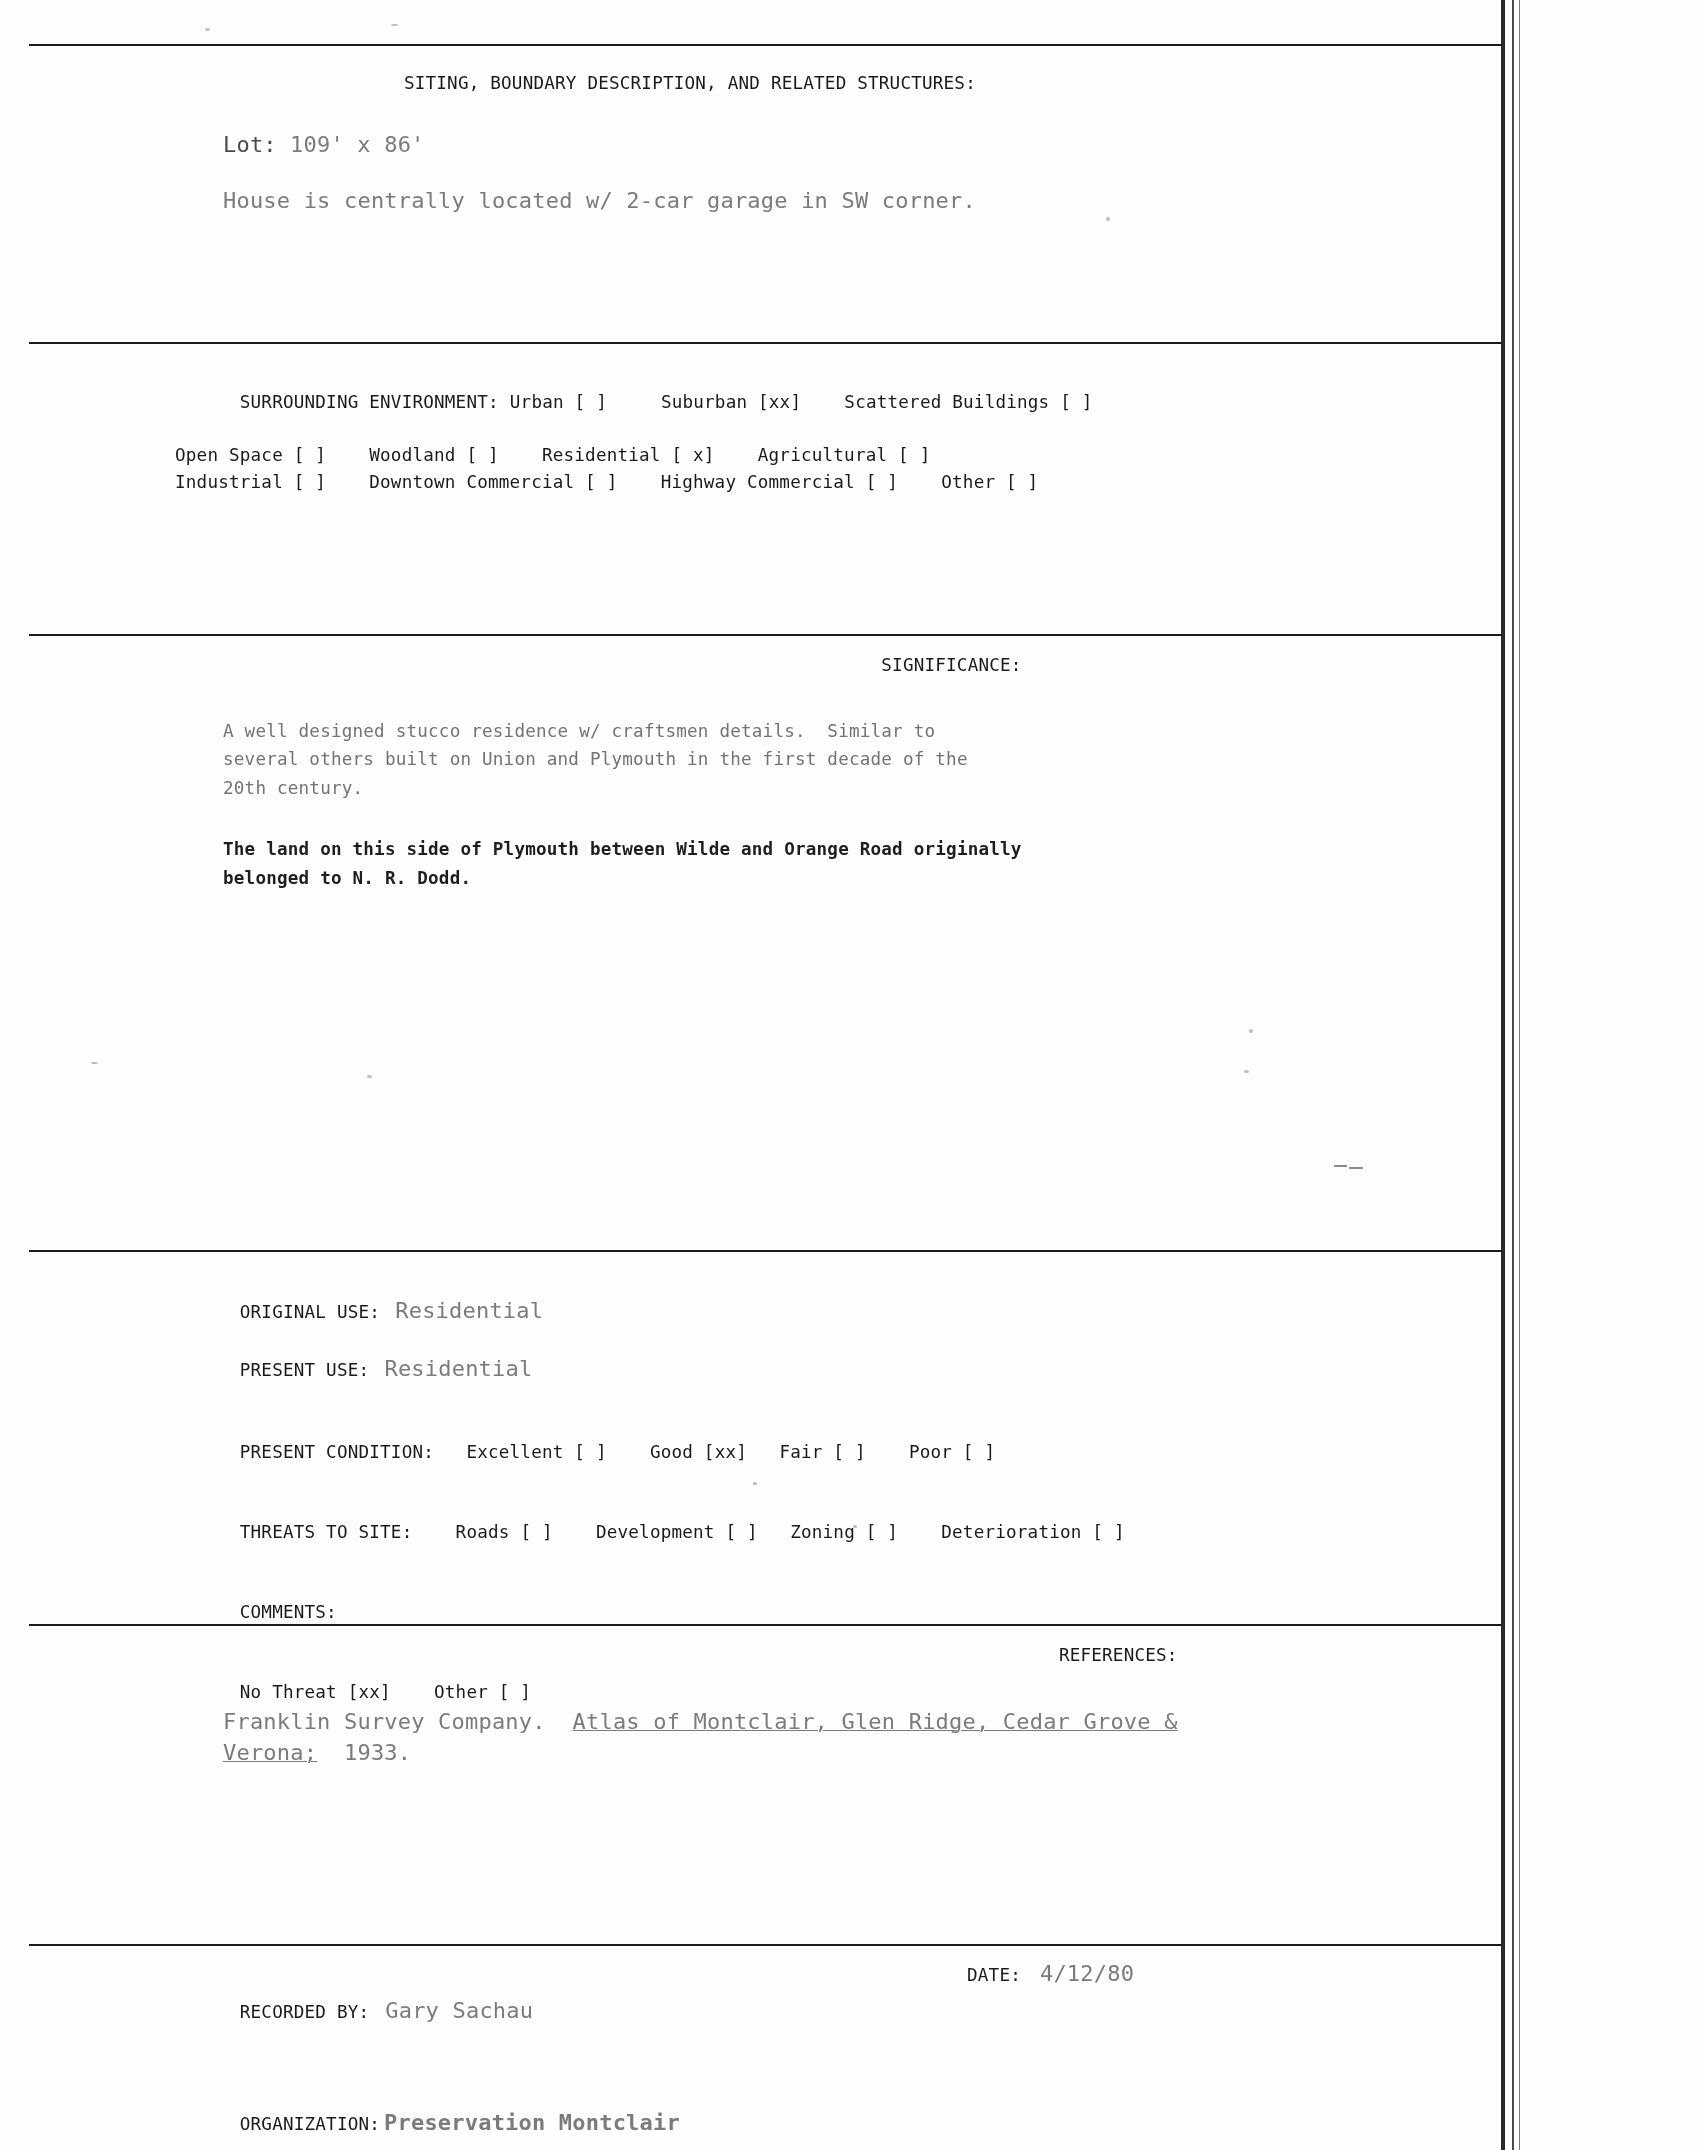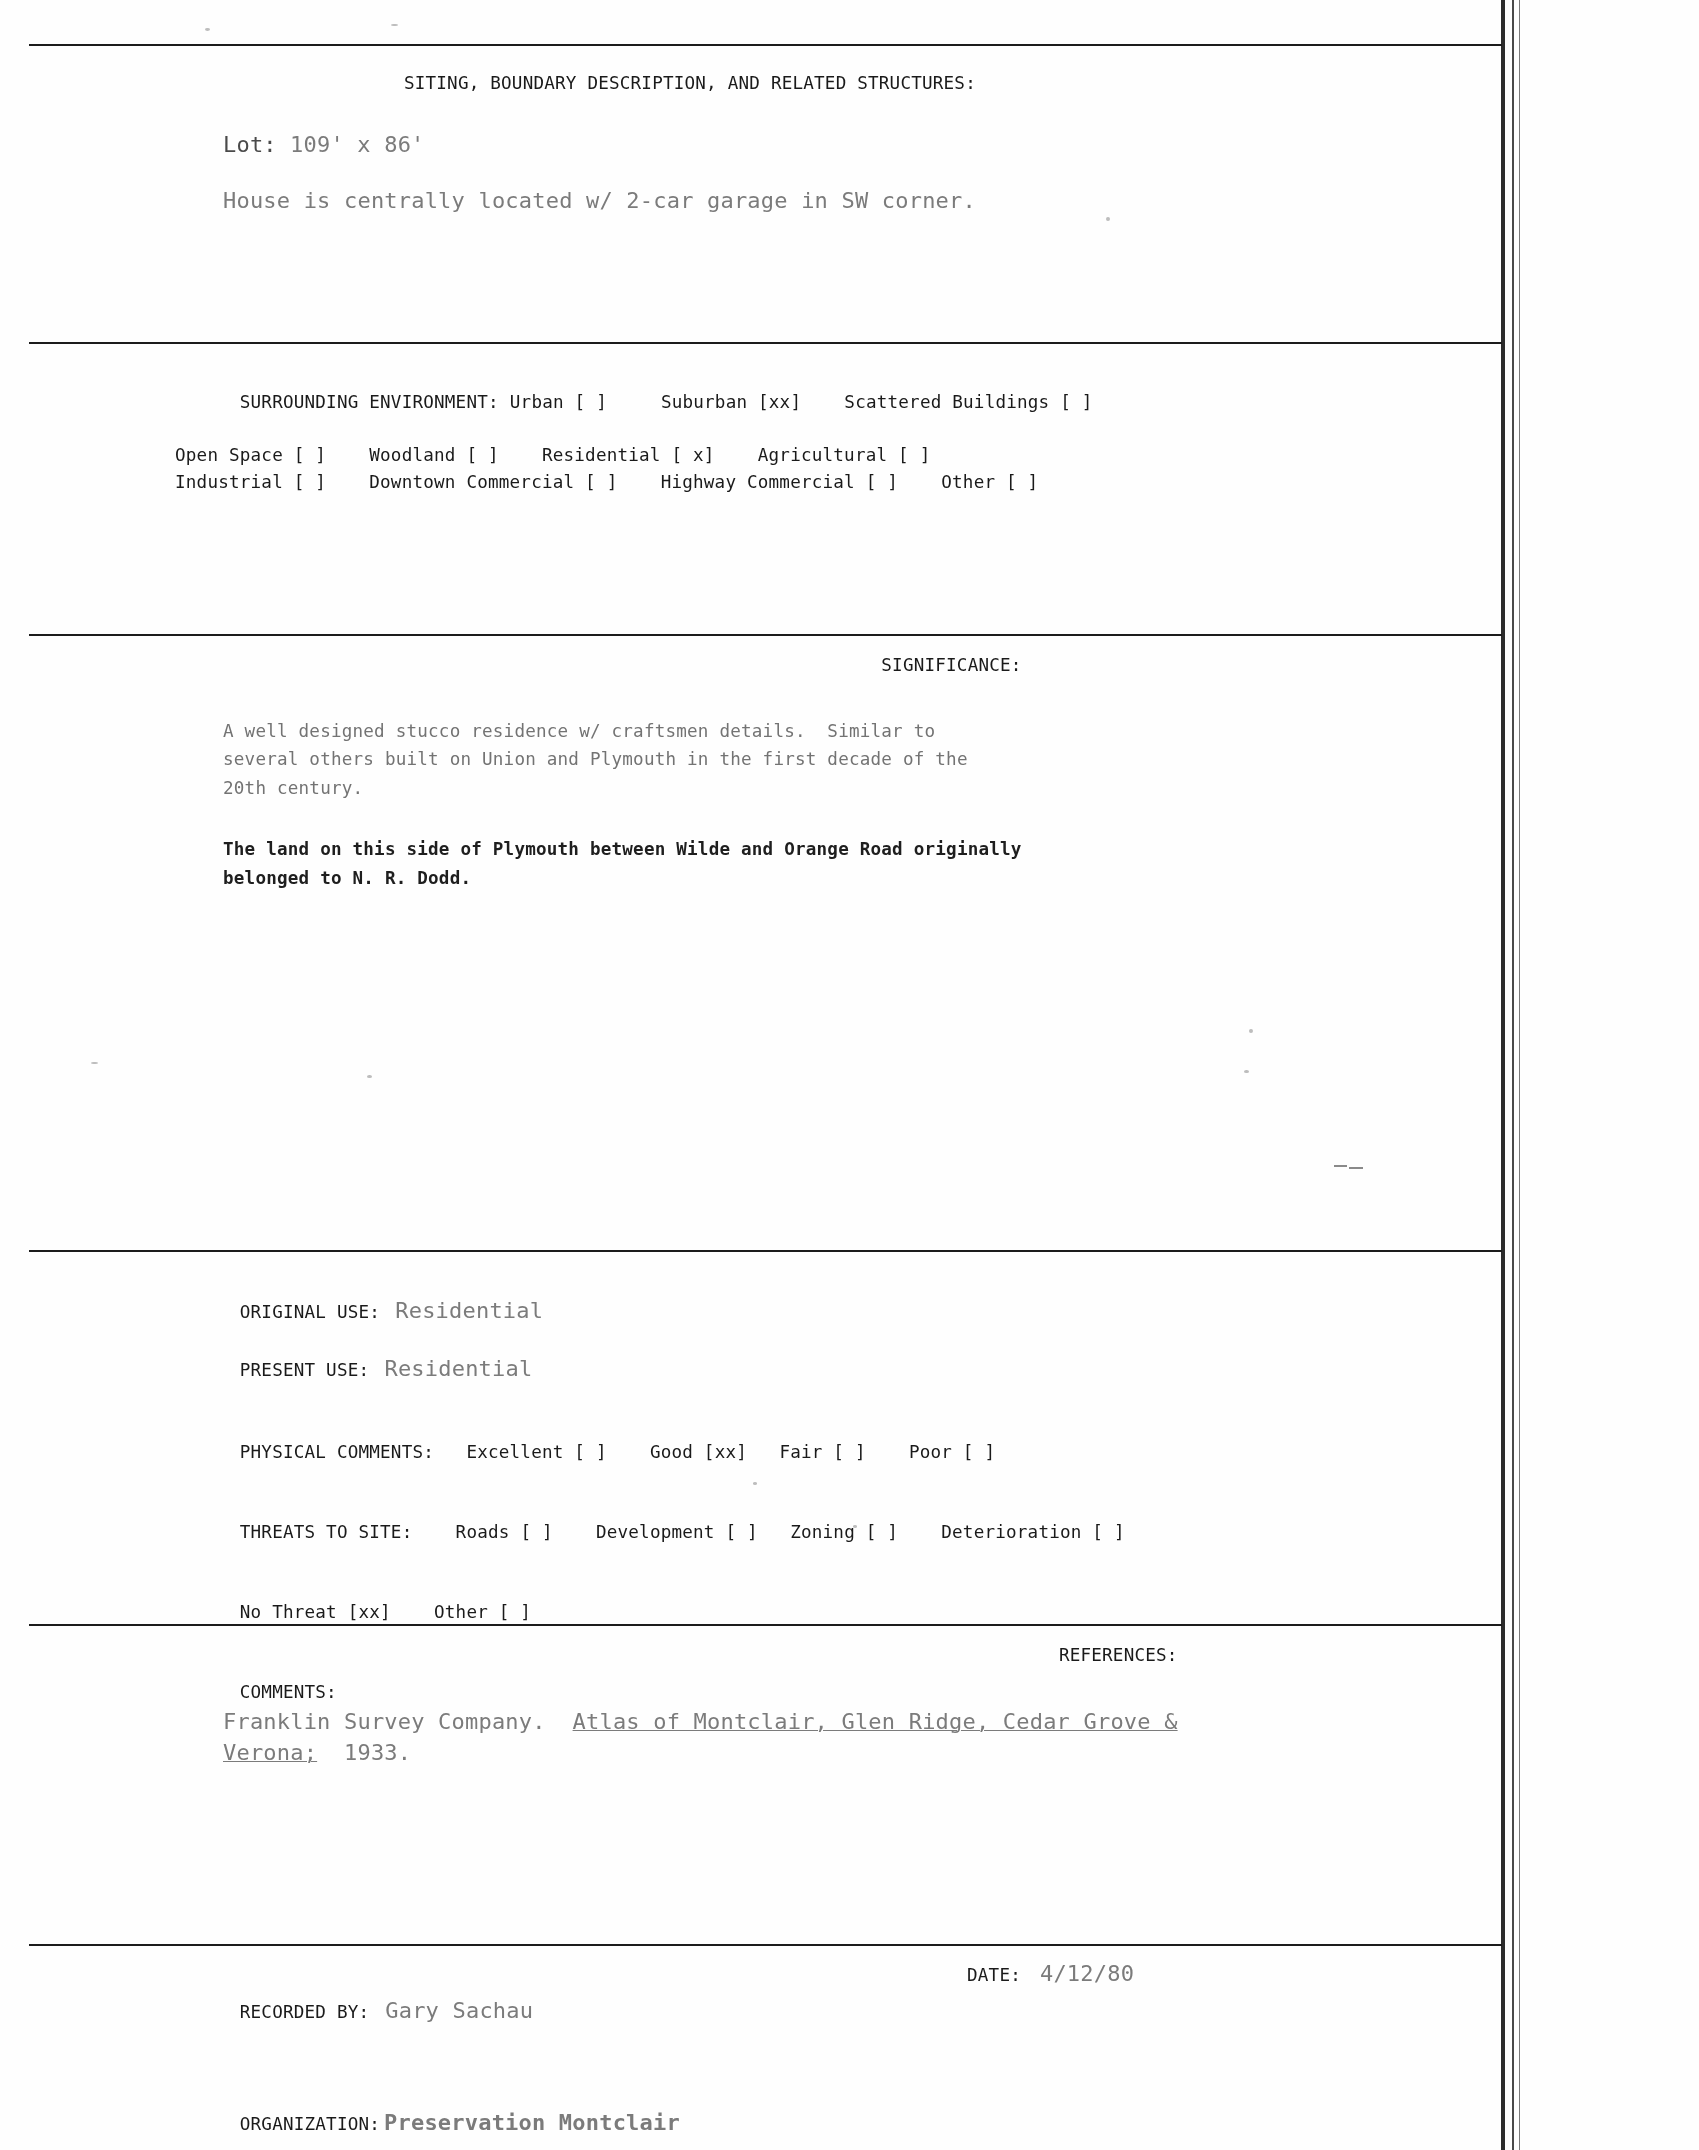--- a/index.html
+++ b/index.html
@@ -181,34 +181,34 @@
 
   <div class="section" style="left:175px; top:1268px;">
 
     <div class="row">
       <span class="label">ORIGINAL USE:</span><span class="typed" style="margin-left:15.2px;">Residential</span>
       <span style="display:inline-block; width:305px;"></span>
       <span class="label">PRESENT USE:</span><span class="typed" style="margin-left:15.2px;">Residential</span>
     </div>
 
     <div class="row">
-      <span>PHYSICAL COMMENTS:</span><span>   Excellent [ ]    Good [xx]   Fair [ ]    Poor [ ]</span>
+      <span>PRESENT CONDITION:</span><span>   Excellent [ ]    Good [xx]   Fair [ ]    Poor [ ]</span>
     </div>
 
 
     <div class="row">
       <span>THREATS TO SITE:</span><span>    Roads [ ]    Development [ ]   Zoning [ ]    Deterioration [ ]</span>
     </div>
 
     <div class="row">
+      <span>COMMENTS:</span><span></span>
+    </div>
+
+    <div class="row">
       <span>No Threat [xx]    Other [ ]</span>
-    </div>
-
-    <div class="row">
-      <span>COMMENTS:</span><span></span>
     </div>
   </div>
 
   <div class="hrule" style="top:1624px;"></div>
 
   <div class="section" style="left:175px; top:1643px;">
     <div class="label">REFERENCES:</div>
     <div style="height:37px;"></div>
     <div style="margin-left:48px;">
       <span class="typed">Franklin Survey Company.  </span><span class="typed underline-ref">Atlas of Montclair, Glen Ridge, Cedar Grove &amp;</span>

